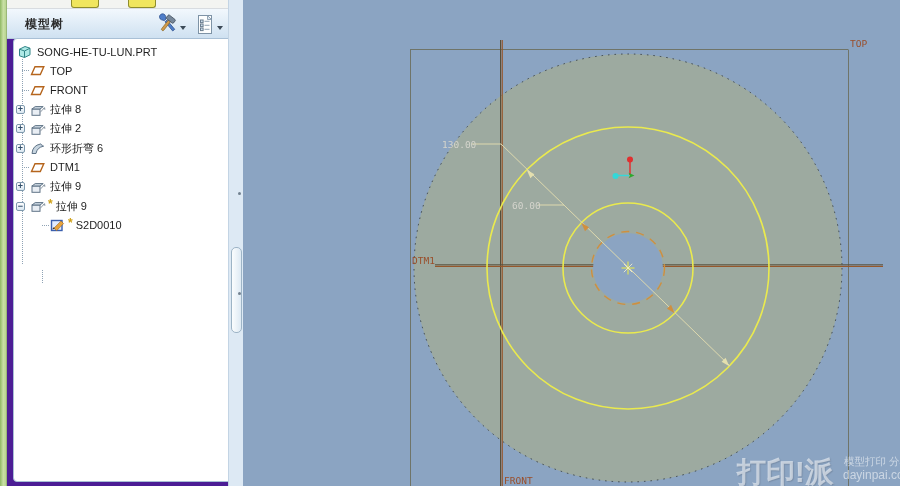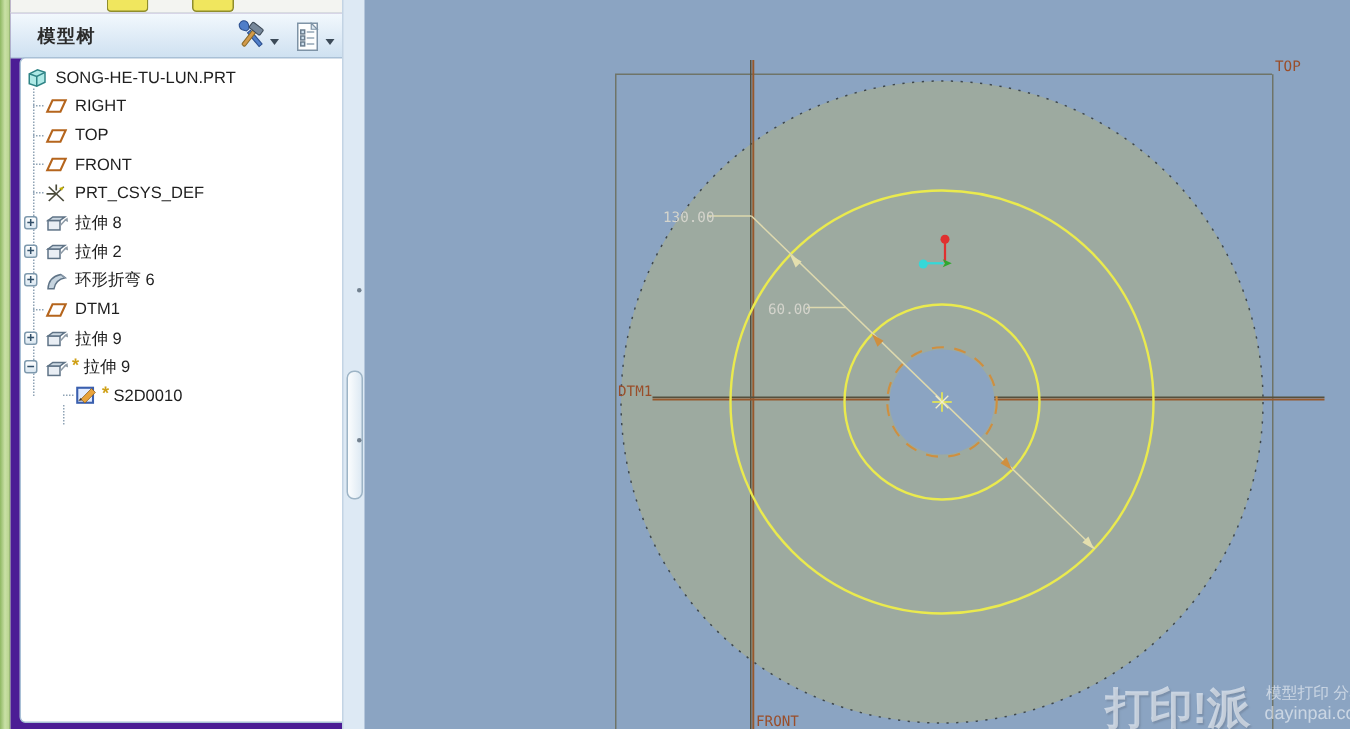--- a/index.html
+++ b/index.html
@@ -116,60 +116,32 @@
         </div>
         <div class="trow lvl1">
           <span class="slot">
             <span class="conn"></span>
           </span>
           <span class="ticon">
             <svg width="15" height="13" viewBox="0 0 15 13">
               <path d="M1.5 10.5 L5 2.8 L13.8 2.8 L10.3 10.5 Z" fill="none" stroke="#b5651d" stroke-width="1.4"></path>
             </svg>
           </span>
-          <span class="tlabel">RIGHT</span>
+          <span class="tlabel">TOP</span>
         </div>
         <div class="trow lvl1">
           <span class="slot">
             <span class="conn"></span>
           </span>
           <span class="ticon">
             <svg width="15" height="13" viewBox="0 0 15 13">
               <path d="M1.5 10.5 L5 2.8 L13.8 2.8 L10.3 10.5 Z" fill="none" stroke="#b5651d" stroke-width="1.4"></path>
             </svg>
           </span>
-          <span class="tlabel">TOP</span>
-        </div>
-        <div class="trow lvl1">
-          <span class="slot">
-            <span class="conn"></span>
-          </span>
-          <span class="ticon">
-            <svg width="15" height="13" viewBox="0 0 15 13">
-              <path d="M1.5 10.5 L5 2.8 L13.8 2.8 L10.3 10.5 Z" fill="none" stroke="#b5651d" stroke-width="1.4"></path>
-            </svg>
-          </span>
           <span class="tlabel">FRONT</span>
-        </div>
-        <div class="trow lvl1">
-          <span class="slot">
-            <span class="conn"></span>
-          </span>
-          <span class="ticon">
-            <svg width="15" height="14" viewBox="0 0 15 14">
-              <g stroke="#4a4a3a" stroke-width="1.1" fill="none">
-                <path d="M2.5 12 L12.5 2.5"></path>
-                <path d="M2.5 2.5 L12.5 12"></path>
-                <path d="M1 7.2 L7 7.2"></path>
-                <path d="M7.5 1 L7.5 5"></path>
-              </g>
-              <path d="M12.5 2.5 l-3.2 0.8 2 1.8 Z" fill="#c8b400"></path>
-            </svg>
-          </span>
-          <span class="tlabel">PRT_CSYS_DEF</span>
         </div>
         <div class="trow lvl1">
           <span class="slot">
             <span class="xbox">+</span>
           </span>
           <span class="ticon">
             <svg width="16" height="14" viewBox="0 0 16 14">
               <rect x="2" y="6" width="8" height="6.3" fill="#e9eef4" stroke="#5f7386"></rect>
               <path d="M2 6 L5.2 3.6 L13.2 3.6 L10 6 Z" fill="#cdd9e3" stroke="#5f7386"></path>
               <path d="M10 9.5 L14 5.2" stroke="#8d9aa6" fill="none"></path>

